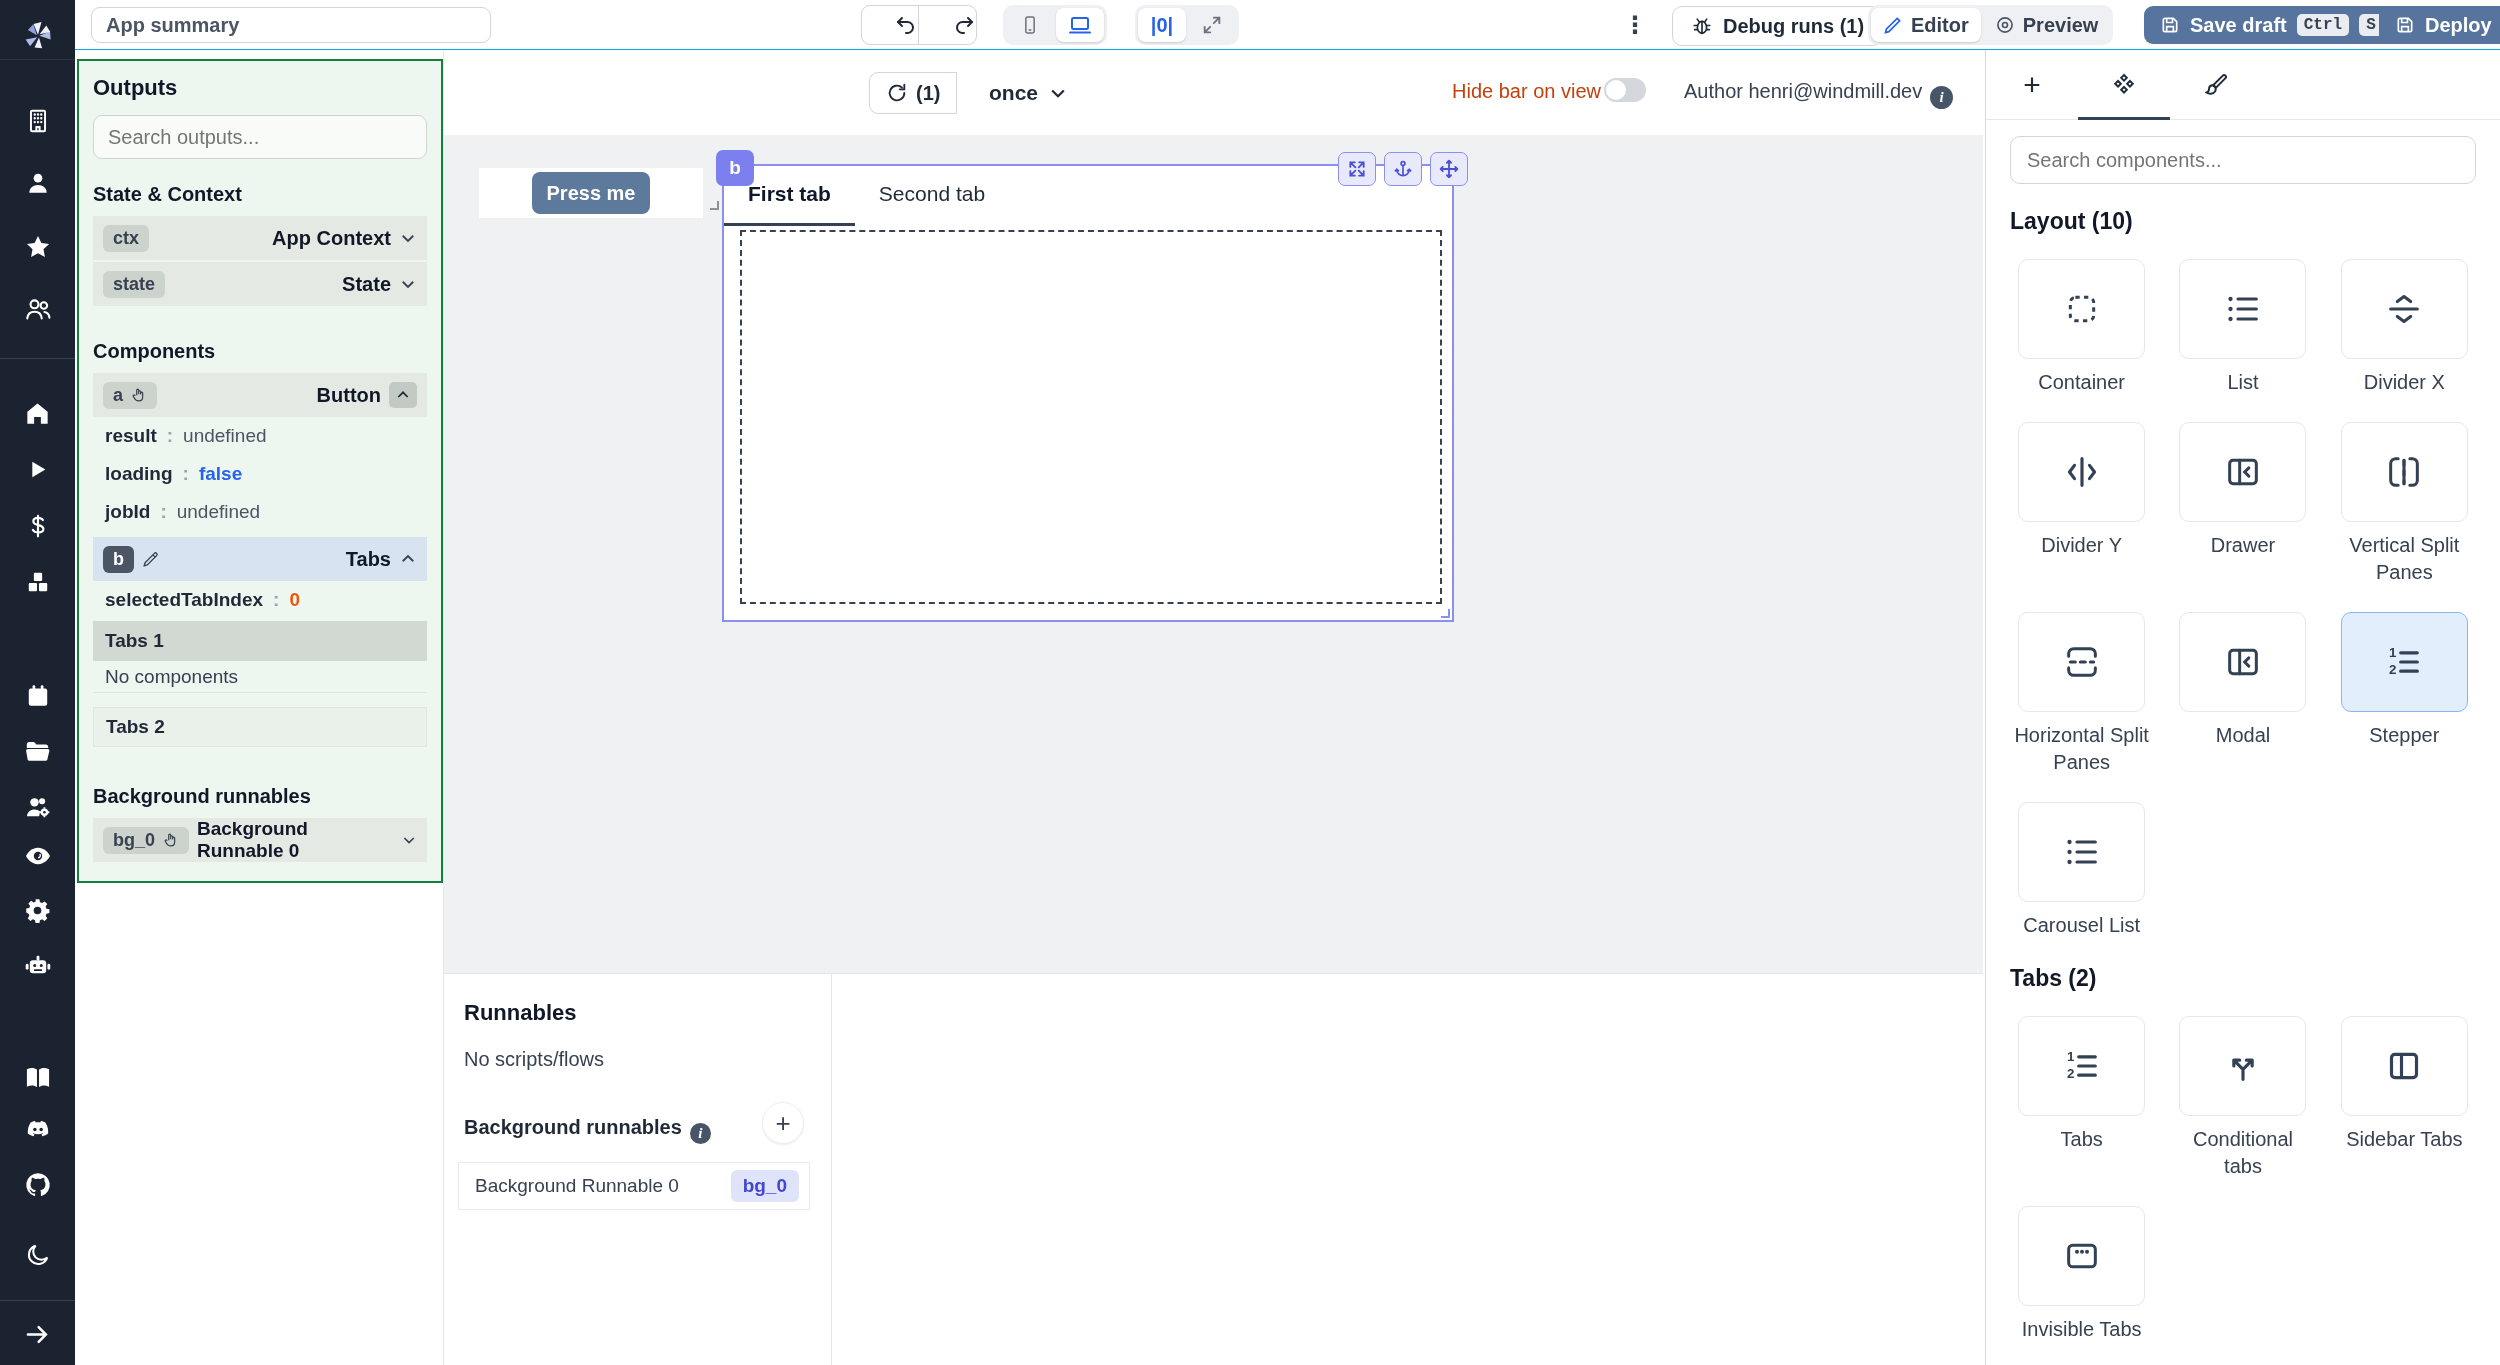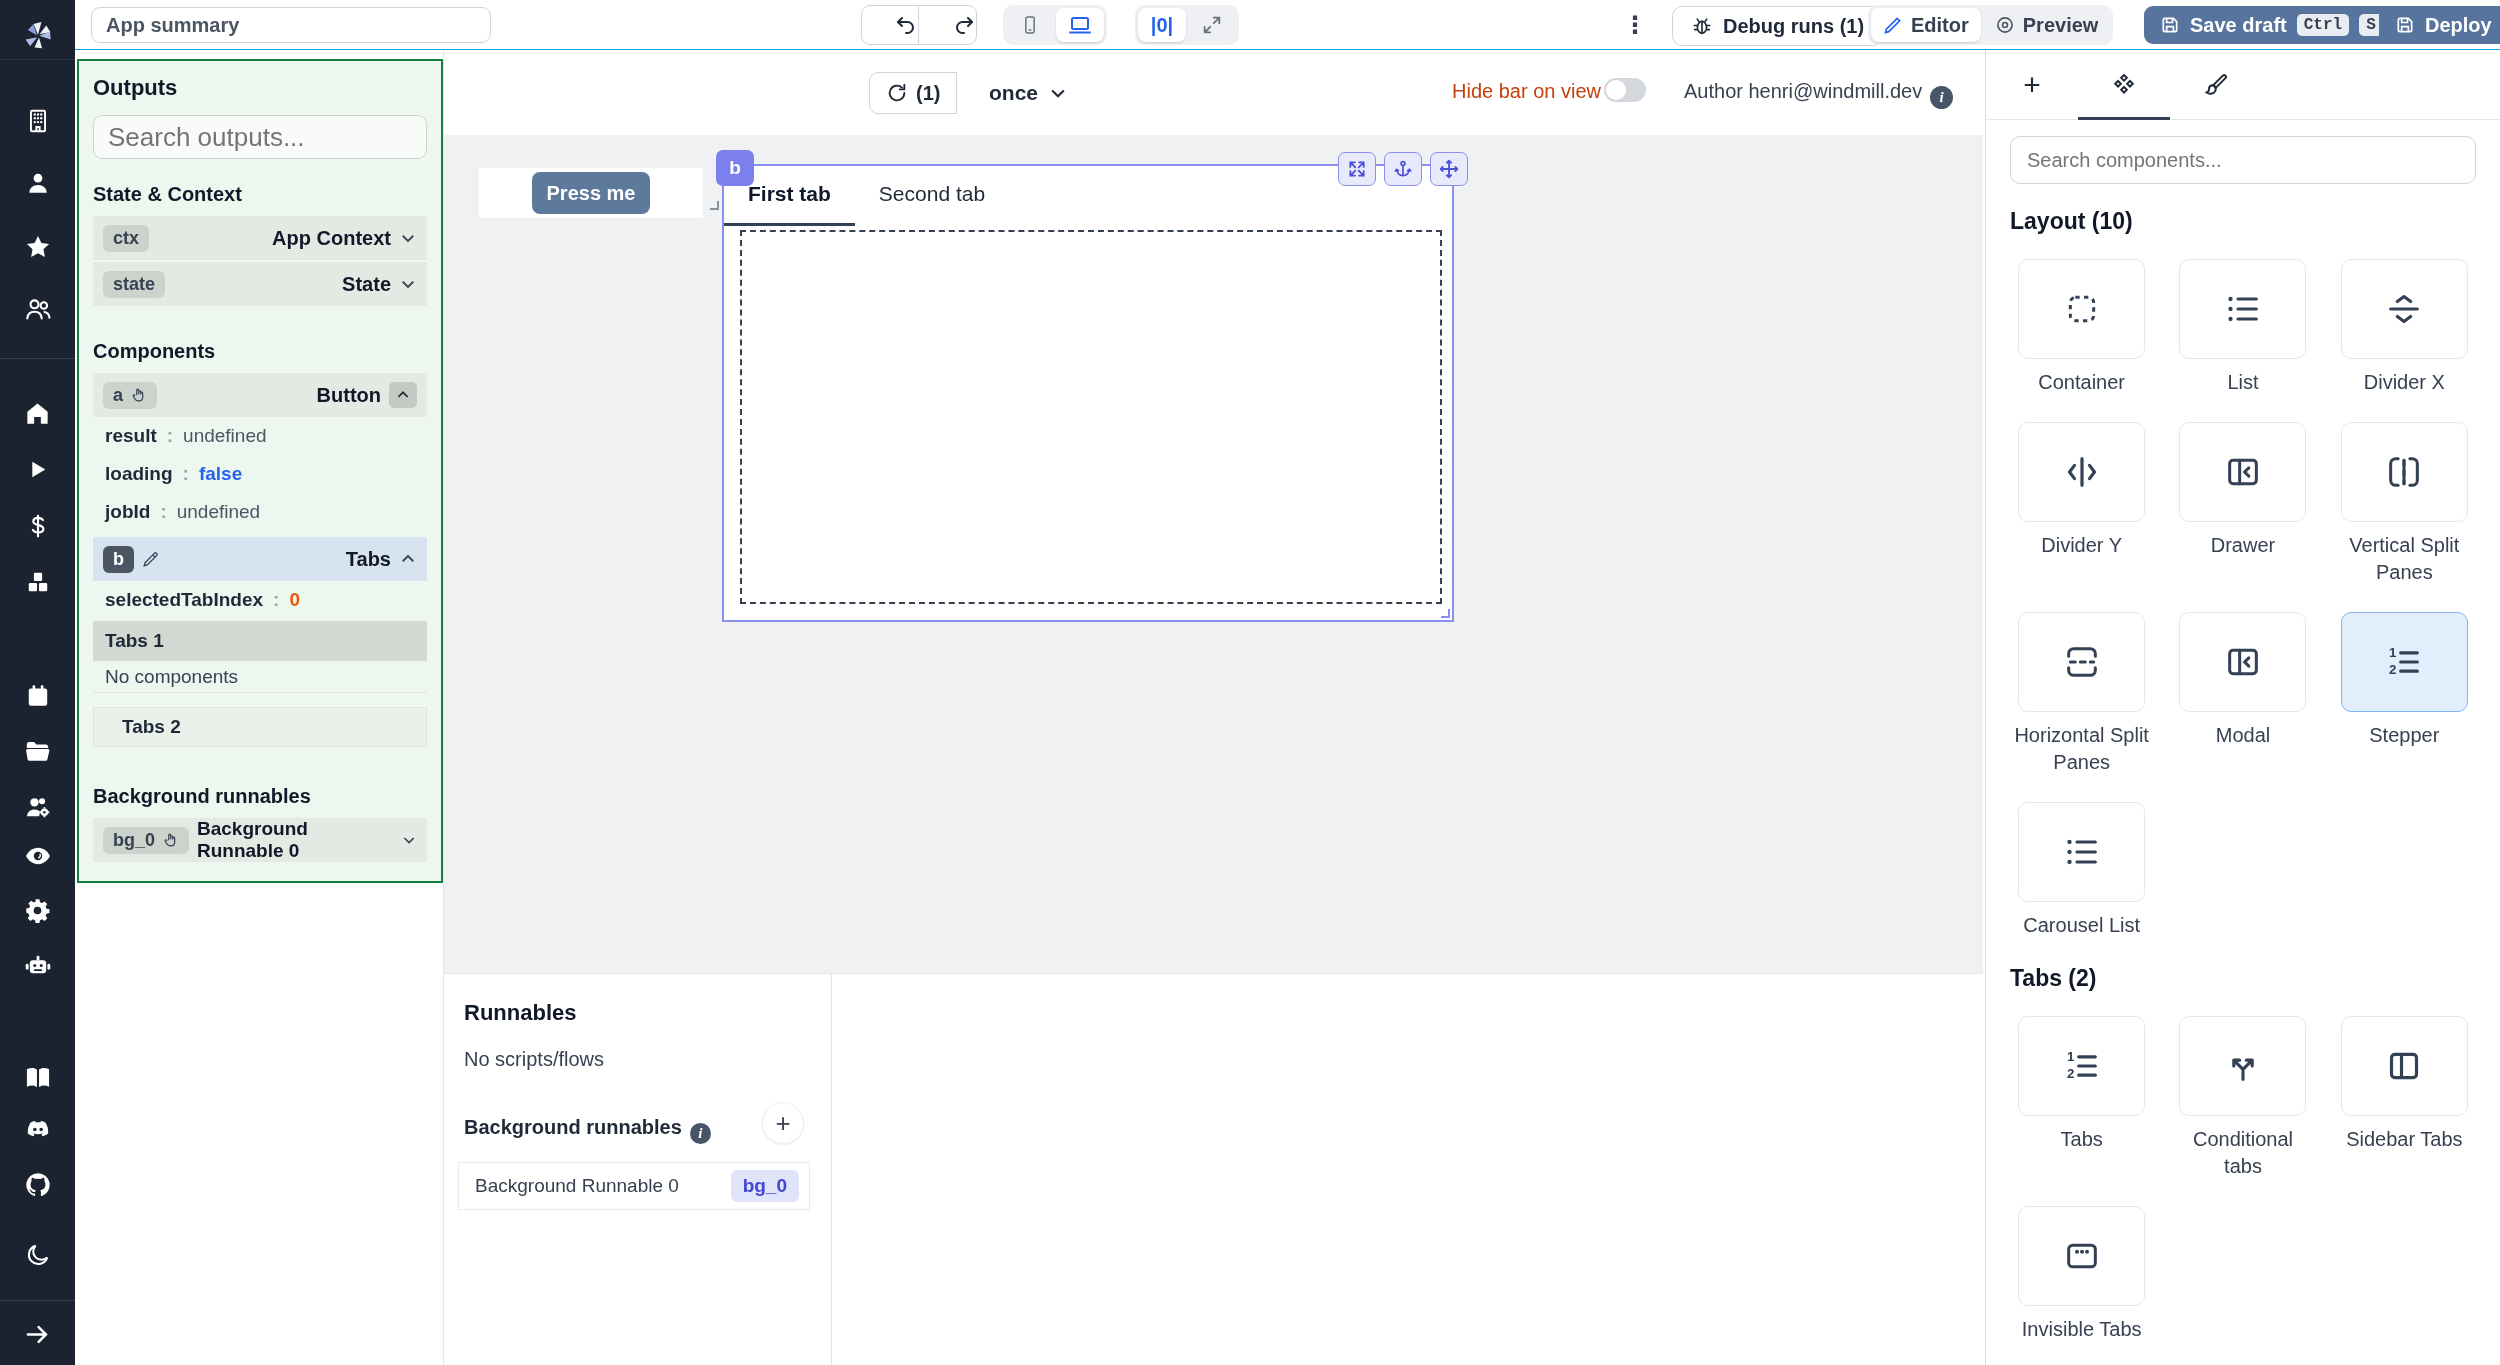--- a/index.html
+++ b/index.html
@@ -20,36 +20,36 @@
   .tb-btn { height:40px; display:flex; align-items:center; justify-content:flex-end; background:#fff; border:1px solid #d1d5db; cursor:pointer; }
   .seg-wrap { background:#eef0f3; border-radius:10px; padding:3px; display:flex; gap:2px; }
   .seg { min-width:48px; height:34px; border-radius:8px; display:flex; align-items:center; justify-content:center; padding:0 12px; gap:8px; font-size:20px; font-weight:600; color:#374151; }
   .seg.active { background:#fff; box-shadow:0 1px 2px rgba(0,0,0,.15); }
   .blue-btn { background:#56749d; color:#fff; border-radius:9px; height:38px; display:flex; align-items:center; gap:10px; padding:0 16px; font-size:20px; font-weight:700; }
   .kbd { background:#e9edf1; color:#374151; border-radius:5px; padding:2px 7px; font-size:16px; font-weight:700; font-family:"Liberation Mono","DejaVu Sans Mono",monospace; }
 
   
   #outputs { left:77px; top:59px; width:366px; height:824px; background:#eef6f0; border:2px solid #15803d; padding:14px; z-index:5; }
   #outputs h2 { font-size:22px; color:#111827; }
-  #outputs-search { margin-top:14px; width:100%; height:44px; border:1px solid #ccd6ce; border-radius:9px; background:#f8fbf8; padding:0 14px; font-size:26px; color:#374151; outline:none; font-family:inherit; }
+  #outputs-search { margin-top:14px; width:100%; height:44px; border:1px solid #ccd6ce; border-radius:9px; background:#f8fbf8; padding:0 14px; font-size:20px; color:#374151; outline:none; font-family:inherit; }
   .out-sec-title { margin-top:24px; font-size:20px; font-weight:700; color:#111827; }
   .out-row { margin-top:6px; height:44px; background:#e4e9e4; display:flex; align-items:center; padding:0 10px; gap:8px; }
   .out-row + .out-row { margin-top:2px; }
   .pill { background:#ccd3cc; border-radius:6px; padding:3px 10px; font-size:18px; font-weight:600; color:#374151; display:flex; align-items:center; gap:7px; }
   .pill.dark { background:#4b5563; color:#fff; }
   .out-type { margin-left:auto; font-size:20px; font-weight:700; color:#111827; }
   .chev { color:#374151; }
   .chev-btn { width:28px; height:26px; background:#c3cac3; border-radius:5px; display:flex; align-items:center; justify-content:center; }
   .prop-row { height:38px; display:flex; align-items:center; gap:10px; padding-left:12px; font-size:19px; }
   .prop-key { color:#1f2937; font-weight:600; }
   .prop-colon { color:#9ca3af; font-weight:700; }
   .val-muted { color:#4b5563; } .val-blue { color:#2563eb; font-weight:700; } .val-orange { color:#ea580c; font-weight:700; }
   .tabs-head { margin-top:2px; height:40px; background:#d2d8d2; display:flex; align-items:center; padding:0 12px; font-size:19px; font-weight:700; color:#1f2937; }
   .tabs-empty { height:32px; display:flex; align-items:center; padding:0 12px; font-size:19px; color:#374151; border-bottom:1px solid #dfe5df; }
-  .tabs2 { margin-top:14px; height:40px; background:#eaf0ea; border:1px solid #dfe5df; display:flex; align-items:center; padding:0 28px; font-size:19px; font-weight:700; color:#1f2937; }
+  .tabs2 { margin-top:14px; height:40px; background:#eaf0ea; border:1px solid #dfe5df; display:flex; align-items:center; padding:0 12px; font-size:19px; font-weight:700; color:#1f2937; }
   .row-selected { background:#d8e3f1 !important; }
 
   
   #canvas { left:443px; top:50px; width:1539px; height:1315px; background:#fff; border-left:1px solid #e5e7eb; }
   #canvas-toolbar { position:absolute; left:0; top:0; width:100%; height:85px; background:#fff; }
   #refresh-btn { position:absolute; left:425px; top:22px; height:42px; border:1px solid #d1d5db; border-radius:9px 0 0 9px; background:#fff; display:flex; align-items:center; gap:8px; padding:0 16px; font-size:20px; color:#1f2937; font-weight:600; }
   #once-btn { position:absolute; left:545px; top:22px; height:42px; display:flex; align-items:center; gap:10px; font-size:21px; font-weight:700; color:#1f2937; }
   #hide-bar { position:absolute; left:1008px; top:30px; font-size:20px; color:#c2410c; }
   .toggle { position:absolute; left:1160px; top:28px; width:42px; height:24px; background:#d4d8dd; border-radius:12px; }
   .toggle .knob { position:absolute; left:2px; top:2px; width:20px; height:20px; background:#fff; border-radius:50%; }

